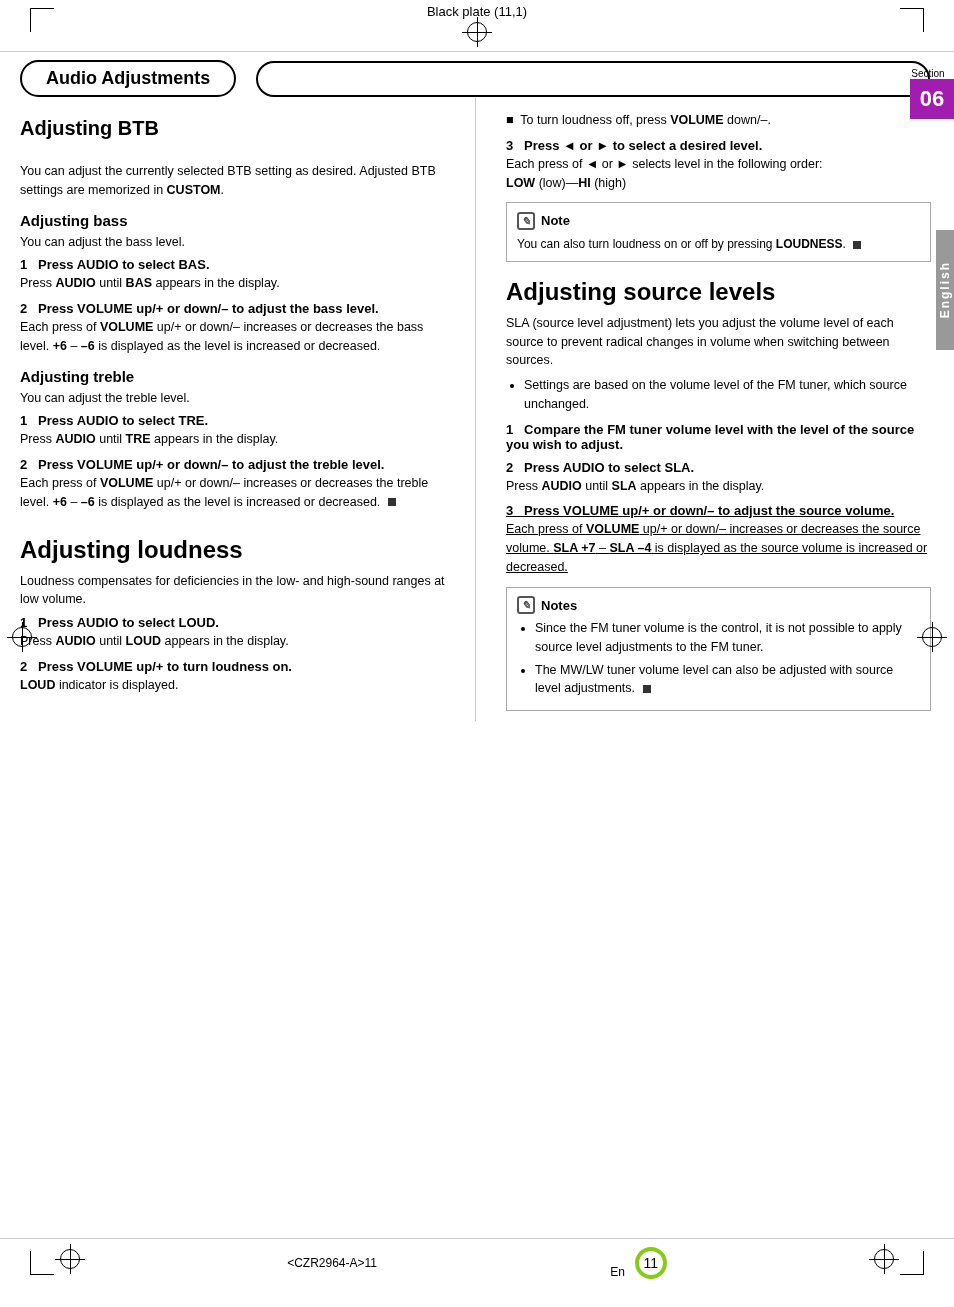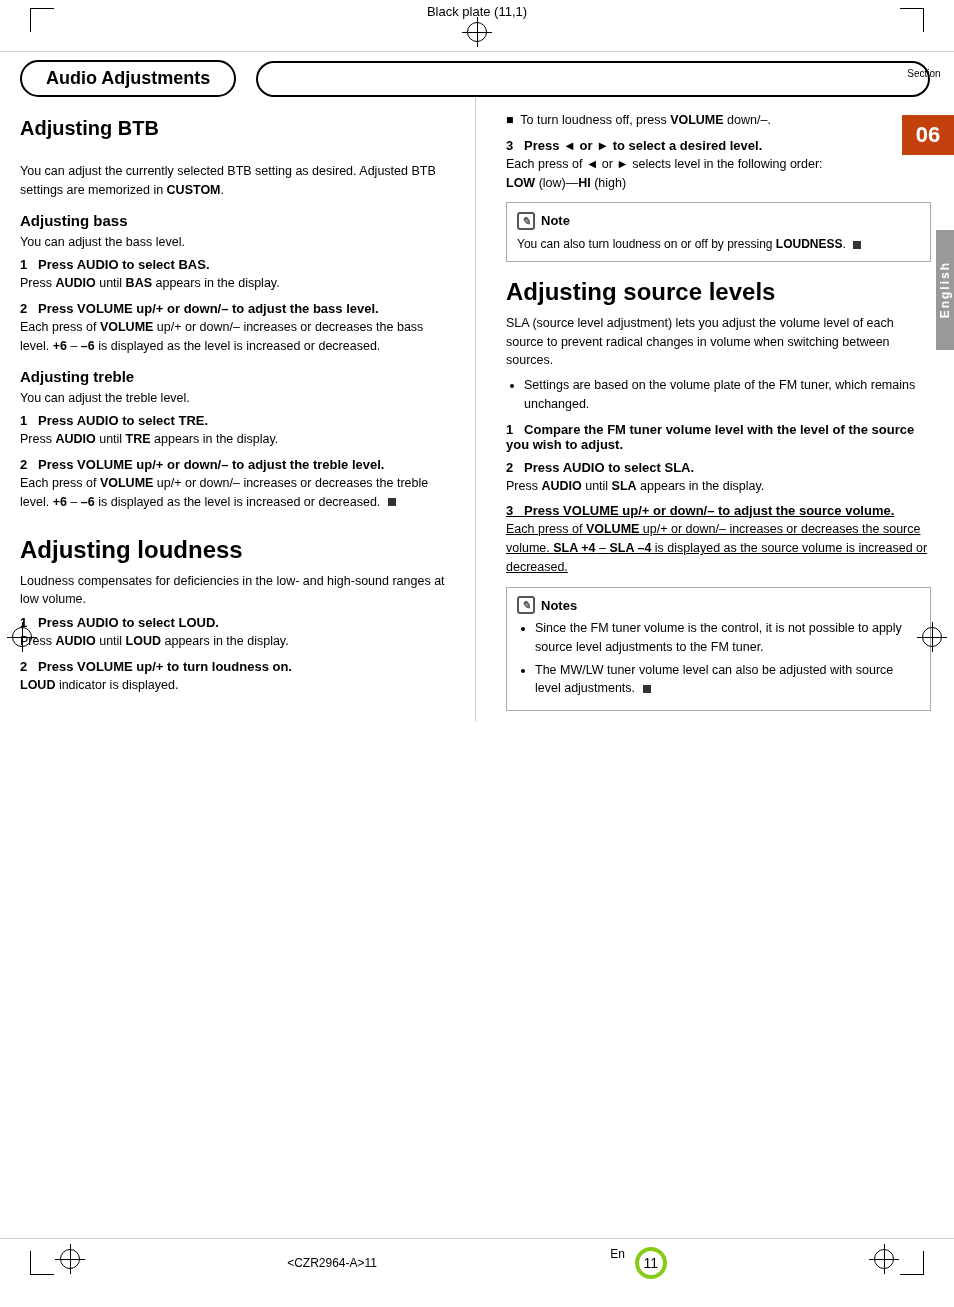--- a/index.html
+++ b/index.html
@@ -48,30 +48,29 @@
       right: 0;
       text-align: center;
     }
     .section-label {
       font-size: 10px;
       color: #000;
       display: block;
       padding-right: 8px;
     }
     .section-number-box {
-      background: #c2410c;
+      background: #a21caf;
       color: #fff;
       font-size: 22px;
       font-weight: bold;
-      width: 52px;
+      width: 44px;
       height: 40px;
       display: flex;
       align-items: center;
       justify-content: center;
-      margin-top: 36px;
     }
 
     
     .english-sidebar {
       position: absolute;
       right: 0;
       top: 230px;
       width: 18px;
       background: #999;
       height: 120px;
@@ -252,21 +251,21 @@
       width: 32px;
       height: 32px;
       display: inline-flex;
       align-items: center;
       justify-content: center;
       font-size: 14px;
       font-weight: normal;
     }
     .footer-right {
       display: flex;
-      align-items: flex-start;
+      align-items: flex-end;
       gap: 10px;
     }
 
     
     .ch-top-center {
       top: 22px;
       left: 50%;
       transform: translateX(-50%);
     }
     .ch-left-mid {
@@ -386,35 +385,35 @@
         <span>Note</span>
       </div>
       <div>You can also turn loudness on or off by pressing <b>LOUDNESS</b>. <span class="square-end"></span></div>
     </div>
 
     <div style="margin-top: 16px;">
       <div class="section-title-large">Adjusting source levels</div>
       <p>SLA (source level adjustment) lets you adjust the volume level of each source to prevent radical changes in volume when switching between sources.</p>
 
       <ul class="bullet-list">
-        <li>Settings are based on the volume plate of the FM tuner, which remains unchanged.</li>
+        <li>Settings are based on the volume level of the FM tuner, which source unchanged.</li>
       </ul>
 
       <div class="step">
         <div class="step-heading">1&nbsp;&nbsp;&nbsp;Compare the FM tuner volume level with the level of the source you wish to adjust.</div>
       </div>
 
       <div class="step" style="margin-top:8px;">
         <div class="step-heading">2&nbsp;&nbsp;&nbsp;Press <b>AUDIO</b> to select <b>SLA.</b></div>
         <div class="step-body">Press <b>AUDIO</b> until <b>SLA</b> appears in the display.</div>
       </div>
 
       <div class="step" style="margin-top:8px;text-decoration:underline;">
         <div class="step-heading">3&nbsp;&nbsp;&nbsp;Press <b>VOLUME</b> up/+ or down/– to adjust the source volume.</div>
-        <div class="step-body">Each press of <b>VOLUME</b> up/+ or down/– increases or decreases the source volume. <b>SLA +4</b> – <b>SLA –4</b> is displayed as the source volume is increased or decreased.</div>
+        <div class="step-body">Each press of <b>VOLUME</b> up/+ or down/– increases or decreases the source volume. <b>SLA +7</b> – <b>SLA –4</b> is displayed as the source volume is increased or decreased.</div>
       </div>
 
       <div class="note-box">
         <div class="note-title">
           <span class="note-icon">✎</span>
           <span>Notes</span>
         </div>
         <ul class="bullet-list" style="margin-bottom:0;">
           <li>Since the FM tuner volume is the control, it is not possible to apply source level adjustments to the FM tuner.</li>
           <li>The MW/LW tuner volume level can also be adjusted with source level adjustments. <span class="square-end"></span></li>

